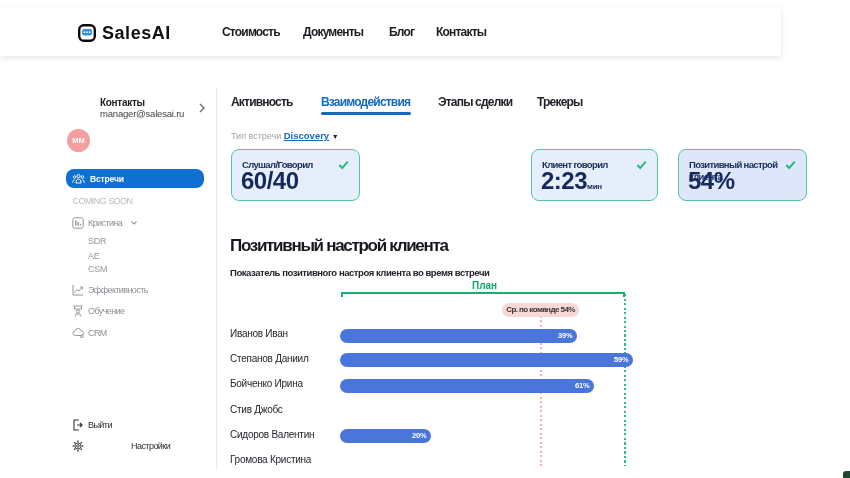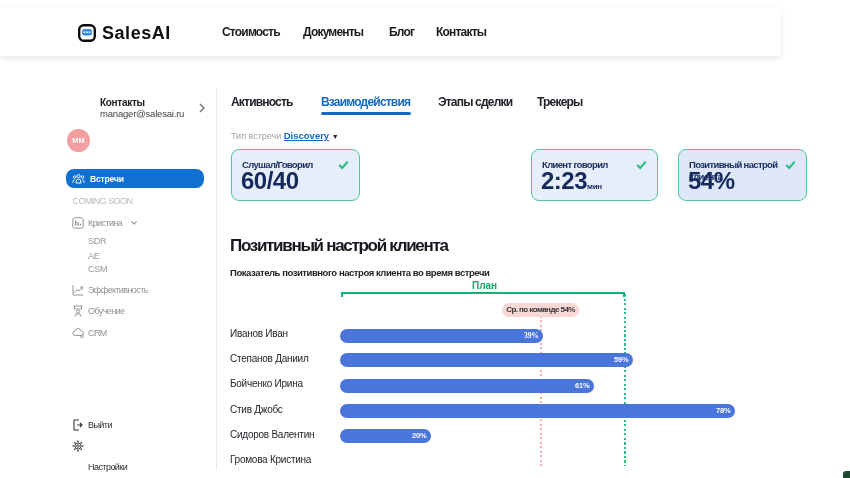--- a/index.html
+++ b/index.html
@@ -151,21 +151,21 @@
       <line x1="6" y1="0.6" x2="6" y2="2.2"></line>
         <line x1="6" y1="9.8" x2="6" y2="11.4"></line>
       <line x1="0.6" y1="6" x2="2.2" y2="6"></line>
         <line x1="9.8" y1="6" x2="11.4" y2="6"></line>
       <line x1="2.2" y1="2.2" x2="3.3" y2="3.3"></line>
         <line x1="8.7" y1="8.7" x2="9.8" y2="9.8"></line>
       <line x1="9.8" y1="2.2" x2="8.7" y2="3.3"></line>
         <line x1="3.3" y1="8.7" x2="2.2" y2="9.8"></line>
     </g>
   </svg>
-  <div class="bitem" style="top:462px;">Настройки</div>
+  <div class="bitem" style="top:441px;margin-left:43px;">Настройки</div>
 
   <div id="sep"></div>
 
   <div class="tab" style="left:231px;">Активность</div>
   <div class="tab act" style="left:321px;">Взаимодействия</div>
   <div class="tab" style="left:438px;">Этапы сделки</div>
   <div class="tab" style="left:537px;">Трекеры</div>
   <div id="underline"></div>
   <div id="filt">Тип встречи <b>Discovery</b> <span class="car">▼</span></div>
 
@@ -198,20 +198,19 @@
   <div id="plan-l"></div>
   <div id="badge">Ср. по команде 54%</div>
 
   <div class="rname" style="top:328px;">Иванов Иван</div>
   <div class="rname" style="top:353px;">Степанов Даниил</div>
   <div class="rname" style="top:378px;">Бойченко Ирина</div>
   <div class="rname" style="top:404px;">Стив Джобс</div>
   <div class="rname" style="top:429px;">Сидоров Валентин</div>
   <div class="rname" style="top:454px;">Громова Кристина</div>
 
-  <div class="bar" style="top:329px; width:203px;font-family:Liberation Serif, serif;">39%</div>
+  <div class="bar" style="top:329px; width:237px;">39%</div>
   <div class="bar" style="top:353px; width:293px;">59%</div>
   <div class="bar" style="top:379px; width:254px;">61%</div>
-  <div class="bar" style="top:404px; width:395px;">78%</div>
   <div class="bar" style="top:429px; width:91px;">20%</div>
 
   <div id="corner"></div>
 </div>
 
 </body></html>

